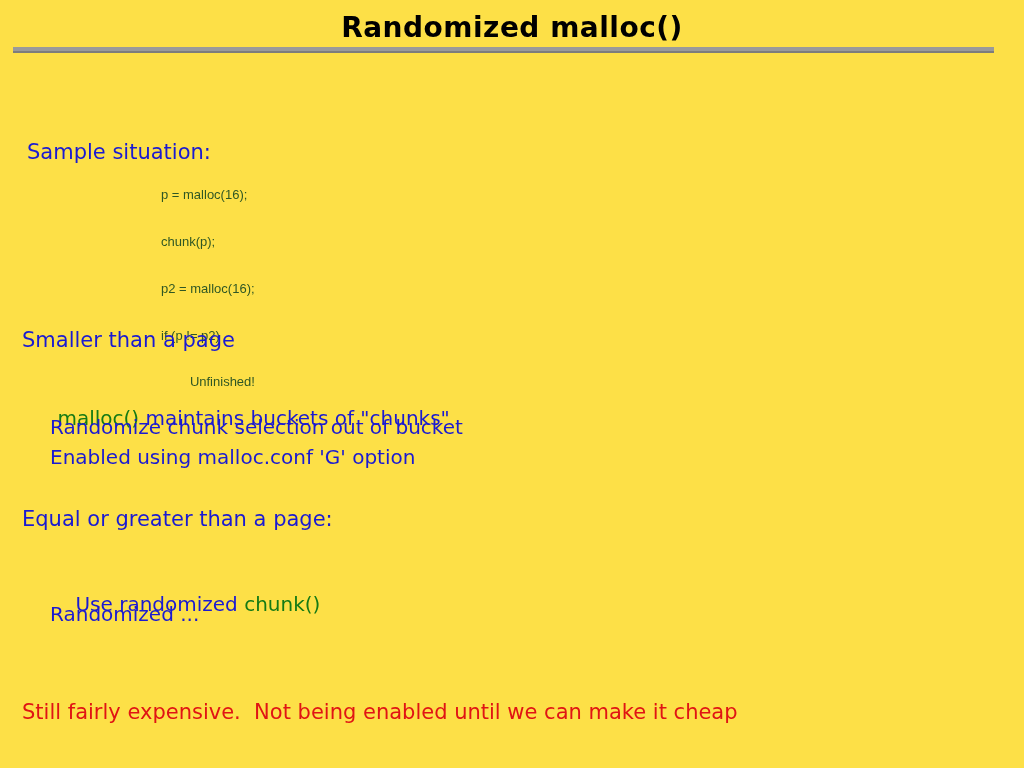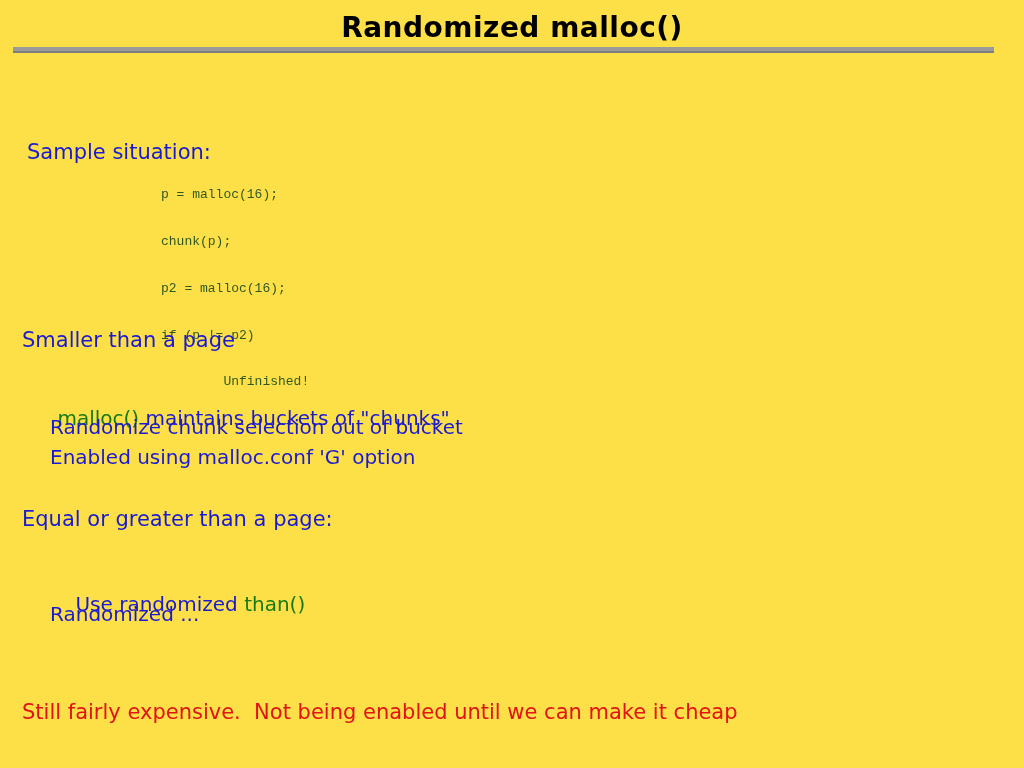--- a/index.html
+++ b/index.html
@@ -68,21 +68,21 @@
   }
   .lvl1 {
     font-size: 20px;
   }
 
   
   .code-block {
     position: absolute;
     left: 161px;
     top: 156px;
-    font-family: Liberation Mono, monospace;
+    font-family: Liberation Sans, sans-serif;
     font-size: 13px;
     line-height: 15.6px;
     color: #2f5724;
     white-space: pre;
   }
   .code-line { white-space: pre; }
 
   
   .run { white-space: pre; }
 </style>
@@ -112,20 +112,20 @@
     <span class="run green">malloc()</span><span class="run blue"> maintains buckets of "chunks"</span>
   </div>
 
   <div class="line lvl1 blue" style="left:50px; top:417px;">Randomize chunk selection out of bucket</div>
 
   <div class="line lvl1 blue" style="left:50px; top:447px;">Enabled using malloc.conf 'G' option</div>
 
   <div class="line lvl0 blue" style="left:22px; top:509px;">Equal or greater than a page:</div>
 
   <div class="line lvl1" style="left:50px; top:574px;">
-    <span class="run blue">Use randomized </span><span class="run green">than()</span><span class="run blue"></span>
+    <span class="run blue">Use randomized </span><span class="run green">chunk()</span><span class="run blue"></span>
   </div>
 
   <div class="line lvl1 blue" style="left:50px; top:604px;">Randomized ...</div>
 
   <div class="line lvl0 red" style="left:22px; top:702px;">Still fairly expensive.  Not being enabled until we can make it cheap</div>
 
 </div>
 
 </body></html>

